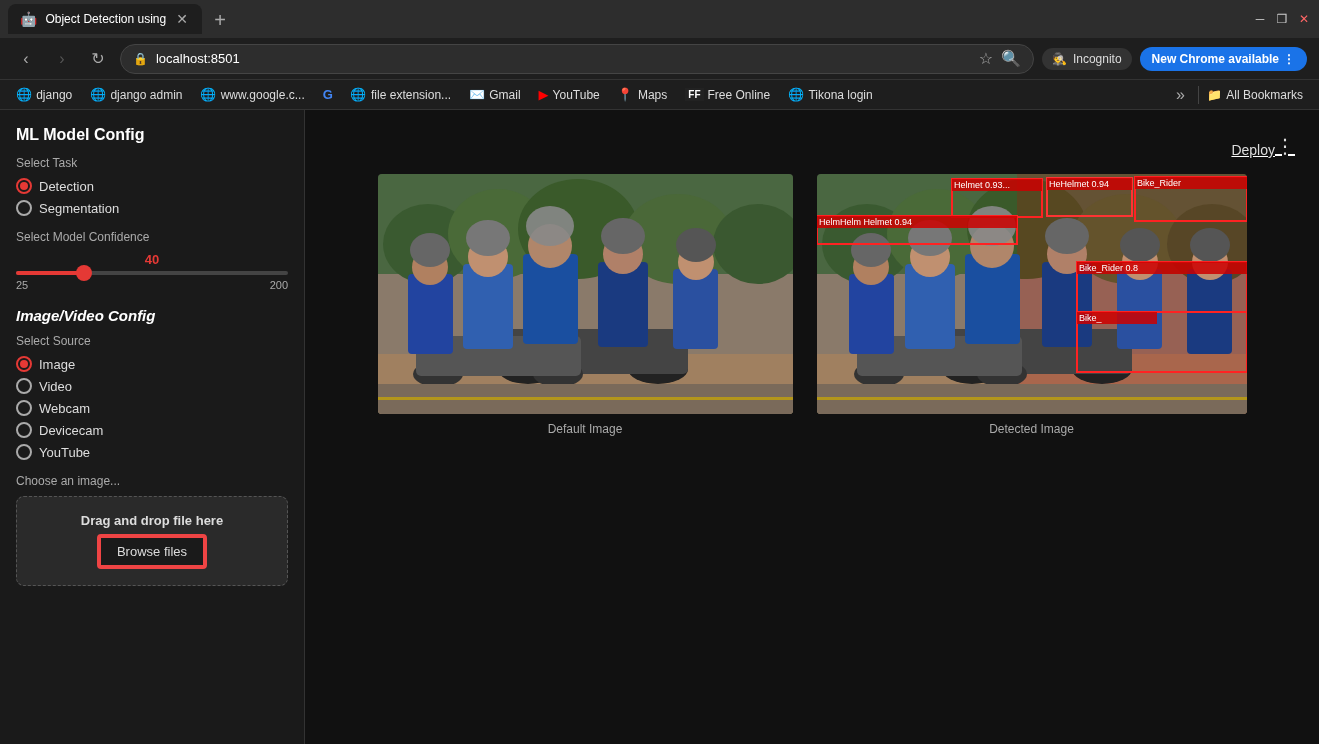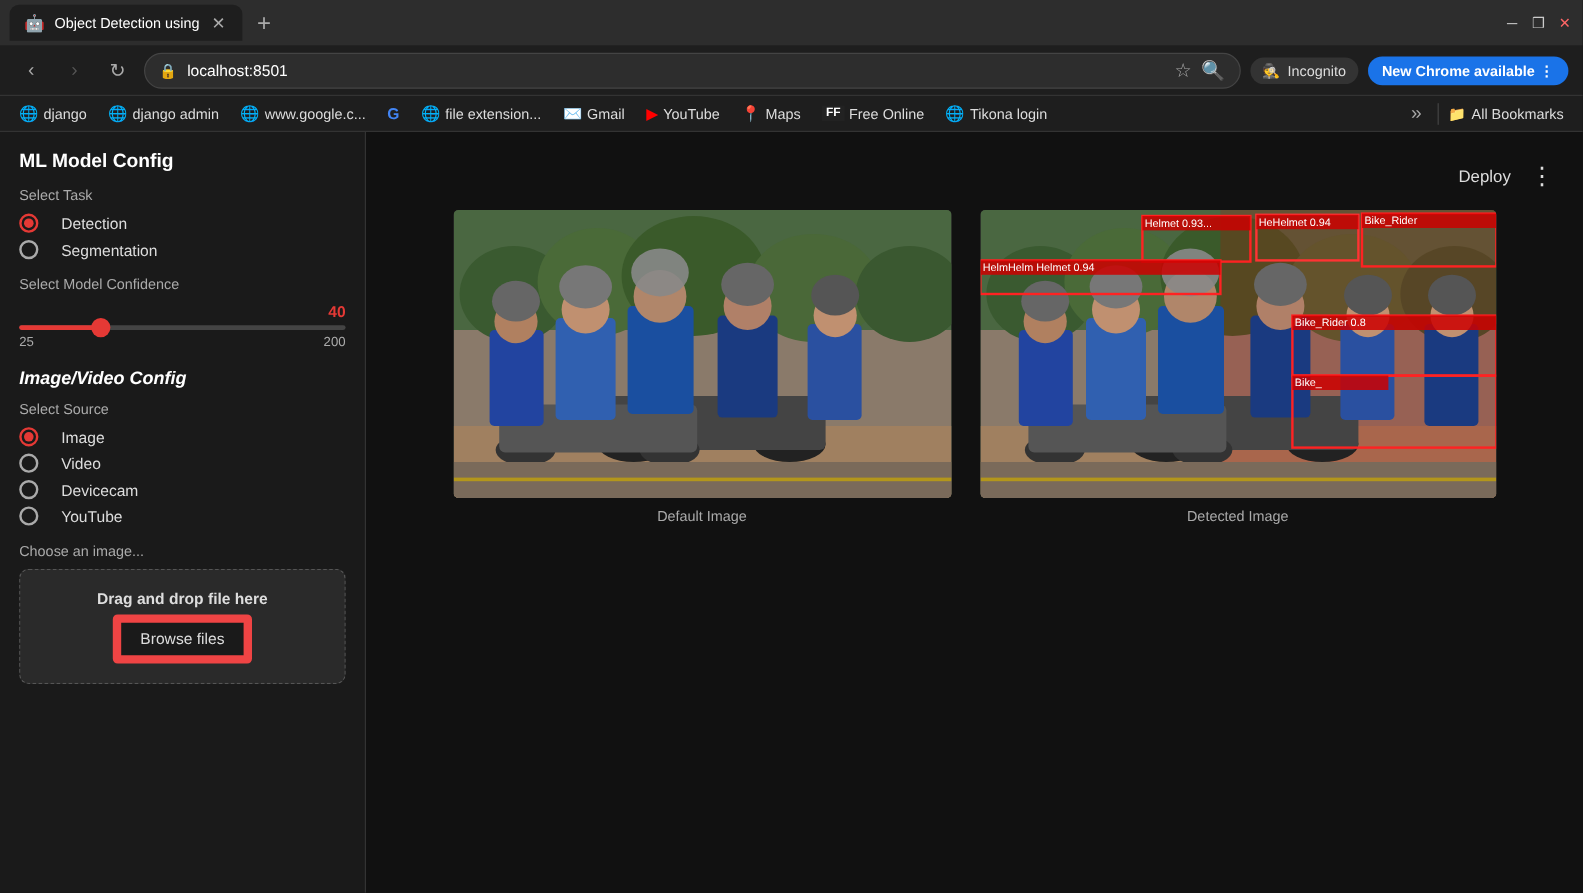--- a/index.html
+++ b/index.html
@@ -197,21 +197,21 @@
     .section-label {
       font-size: 12px;
       color: #aaa;
       margin-bottom: 8px;
       margin-top: 4px;
     }
     .radio-group { display: flex; flex-direction: column; gap: 6px; margin-bottom: 14px; }
     .radio-item {
       display: flex;
       align-items: center;
-      gap: 19px;
+      gap: 7px;
       font-size: 13px;
       color: #ddd;
       cursor: pointer;
     }
     .radio-input {
       width: 16px; height: 16px;
       border-radius: 50%;
       border: 2px solid #aaa;
       display: flex; align-items: center; justify-content: center;
       flex-shrink: 0;
@@ -221,21 +221,21 @@
       width: 8px; height: 8px;
       border-radius: 50%;
       background: #e53935;
     }
 
     .confidence-section { margin-bottom: 16px; }
     .confidence-value {
       color: #e53935;
       font-size: 13px;
       font-weight: bold;
-      text-align: right;
+      text-align: center;
       margin-bottom: 4px;
     }
     .slider-container {
       position: relative;
       display: flex;
       align-items: center;
     }
     .slider-track {
       width: 100%;
       height: 4px;
@@ -292,21 +292,21 @@
       color: #ddd;
       margin-bottom: 6px;
     }
     .dropzone-sub {
       font-size: 11px;
       color: #888;
       margin-bottom: 12px;
     }
     .browse-btn {
       background: #1a1a1a;
-      border: 7px solid #ef4444;
+      border: 4px solid #ef4444;
       color: #ddd;
       padding: 6px 16px;
       border-radius: 4px;
       font-size: 13px;
       cursor: pointer;
     }
 
     
     .main-content {
       flex: 1;
@@ -314,23 +314,24 @@
       padding: 24px;
       overflow-y: auto;
       display: flex;
       flex-direction: column;
       align-items: center;
     }
     .page-header {
       display: flex;
       width: 100%;
       justify-content: flex-end;
-      align-items: center;
+      align-items: flex-end;
       margin-bottom: 16px;
-      gap: 16px;
+      gap: 0;
+      text-decoration: underline;
     }
     .deploy-btn {
       background: none;
       border: none;
       color: #ddd;
       font-size: 14px;
       cursor: pointer;
     }
     .more-btn {
       background: none;
@@ -505,20 +506,24 @@
     <div class="radio-group">
       <label class="radio-item">
         <div class="radio-input selected">
           <div class="radio-dot"></div>
         </div>
         <span>Image</span>
       </label>
       <label class="radio-item">
         <div class="radio-input"></div>
         <span>Video</span>
+      </label>
+      <label class="radio-item">
+        <div class="radio-input"></div>
+        <span>Webcam</span>
       </label>
       <label class="radio-item">
         <div class="radio-input"></div>
         <span>Devicecam</span>
       </label>
       <label class="radio-item">
         <div class="radio-input"></div>
         <span>YouTube</span>
       </label>
     </div>

